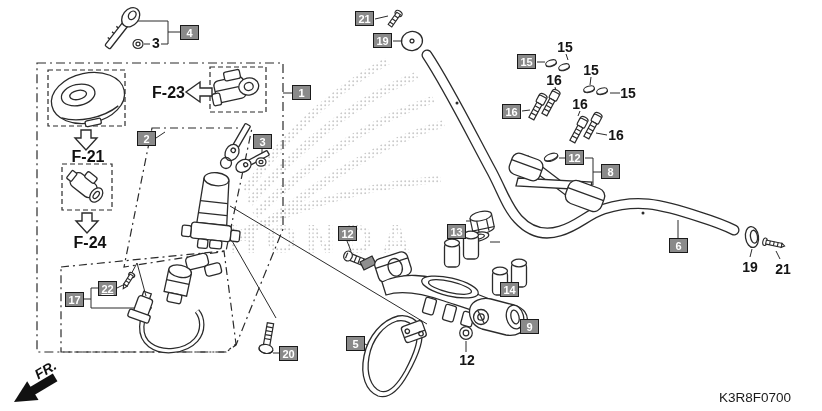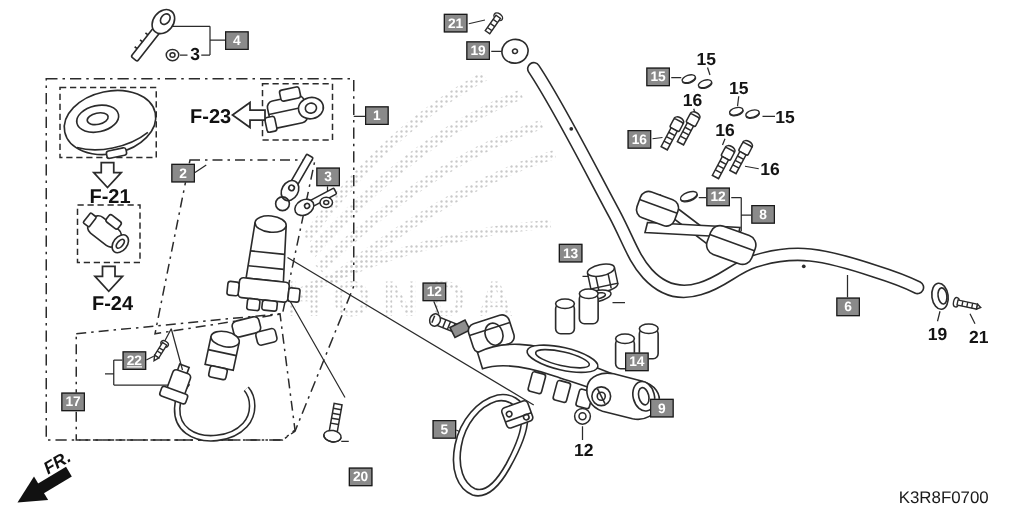--- a/index.html
+++ b/index.html
@@ -326,28 +326,28 @@
       <div class="cbox" style="left: 180px; top: 25px;">4</div>
       <div class="cbox" style="left: 355px; top: 11px;">21</div>
       <div class="cbox" style="left: 373px; top: 33px;">19</div>
       <div class="cbox" style="left: 292px; top: 85px;">1</div>
       <div class="cbox" style="left: 517px; top: 54px;">15</div>
       <div class="cbox" style="left: 502px; top: 104px;">16</div>
       <div class="cbox" style="left: 137px; top: 131px;">2</div>
       <div class="cbox" style="left: 253px; top: 134px;">3</div>
       <div class="cbox" style="left: 565px; top: 150px;">12</div>
       <div class="cbox" style="left: 601px; top: 164px;">8</div>
-      <div class="cbox" style="left: 447px; top: 195px;">13</div>
+      <div class="cbox" style="left: 447px; top: 224px;">13</div>
       <div class="cbox" style="left: 500px; top: 239px; margin-top: 43px;">14</div>
       <div class="cbox" style="left: 338px; top: 226px;">12</div>
       <div class="cbox" style="left: 520px; top: 319px;">9</div>
       <div class="cbox" style="left: 346px; top: 336px;">5</div>
       <div class="cbox" style="left: 98px; top: 281px; text-decoration: underline;">22</div>
-      <div class="cbox" style="left: 49px; top: 292px; margin-top: 22px;">17</div>
-      <div class="cbox" style="left: 279px; top: 346px; margin-top: 28px;">20</div>
+      <div class="cbox" style="left: 65px; top: 292px;">17</div>
+      <div class="cbox" style="left: 279px; top: 346px;">20</div>
       <div class="cbox" style="left: 669px; top: 238px;">6</div>
       <div class="ctxt" style="left: 156px; top: 43px;">3</div>
       <div class="ctxt" style="left: 565px; top: 47px;">15</div>
       <div class="ctxt" style="left: 591px; top: 70px;">15</div>
       <div class="ctxt" style="left: 628px; top: 93px;">15</div>
       <div class="ctxt" style="left: 554px; top: 80px;">16</div>
       <div class="ctxt" style="left: 580px; top: 104px;">16</div>
       <div class="ctxt" style="left: 616px; top: 135px;">16</div>
       <div class="ctxt" style="left: 750px; top: 267px;">19</div>
       <div class="ctxt" style="left: 783px; top: 269px;">21</div>

